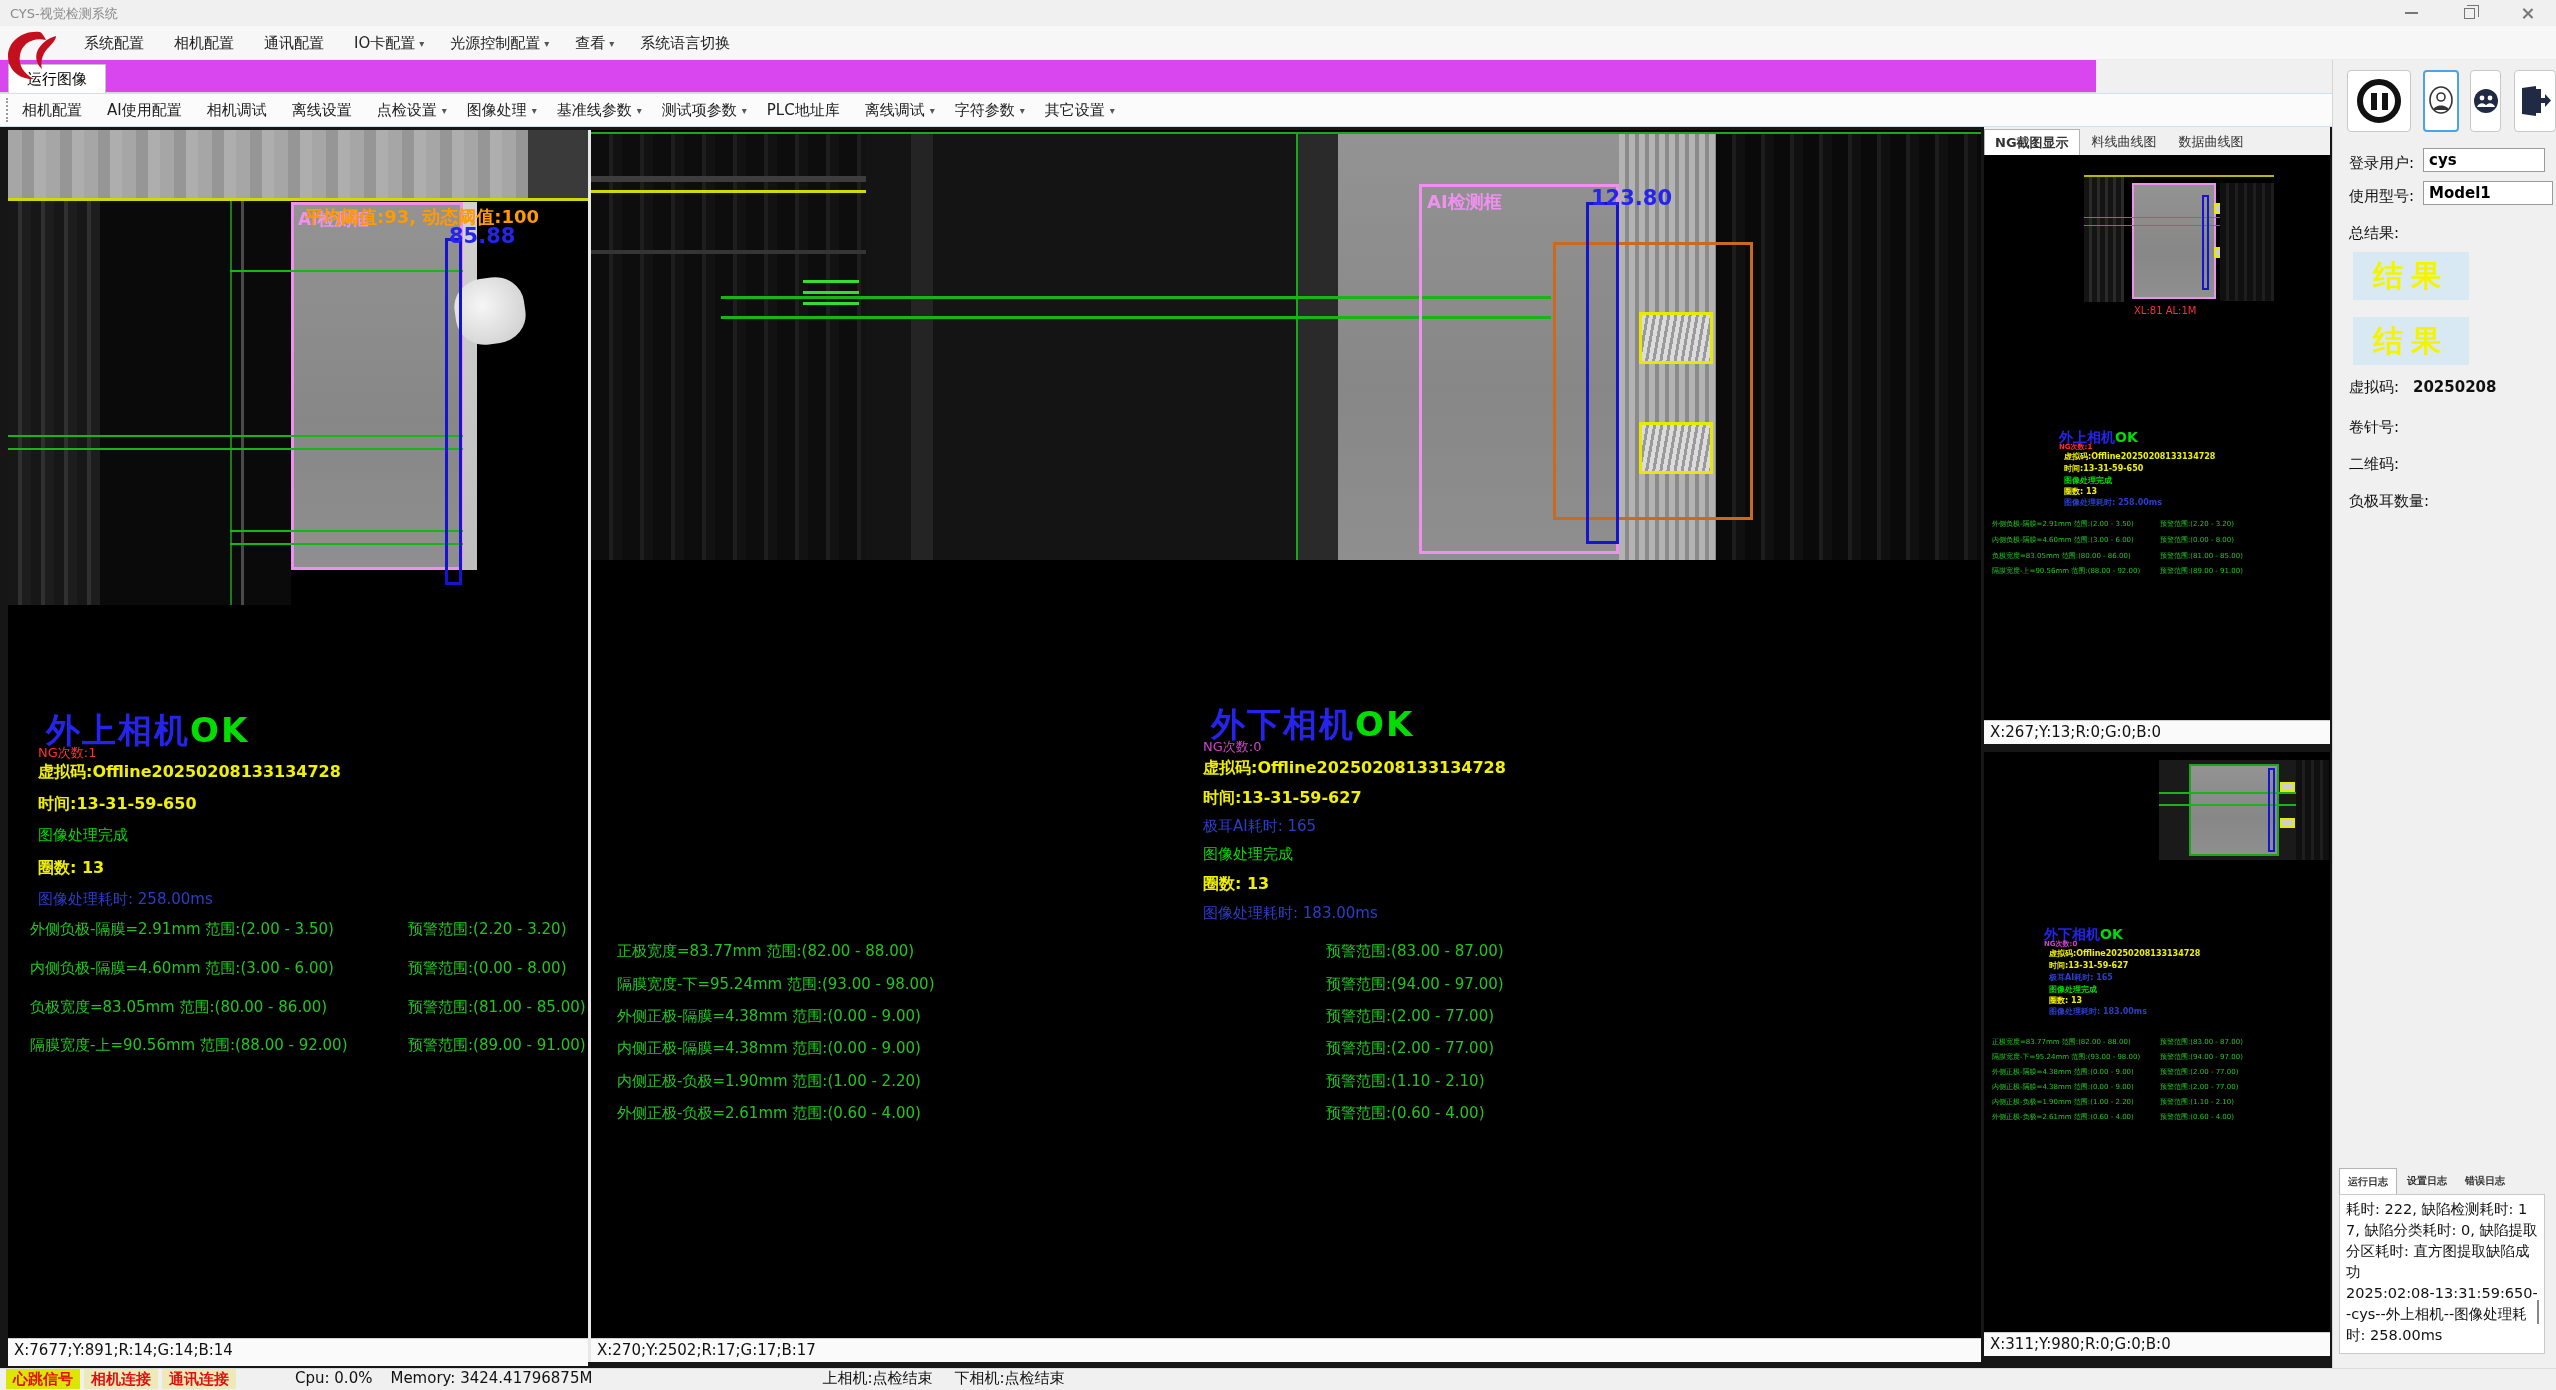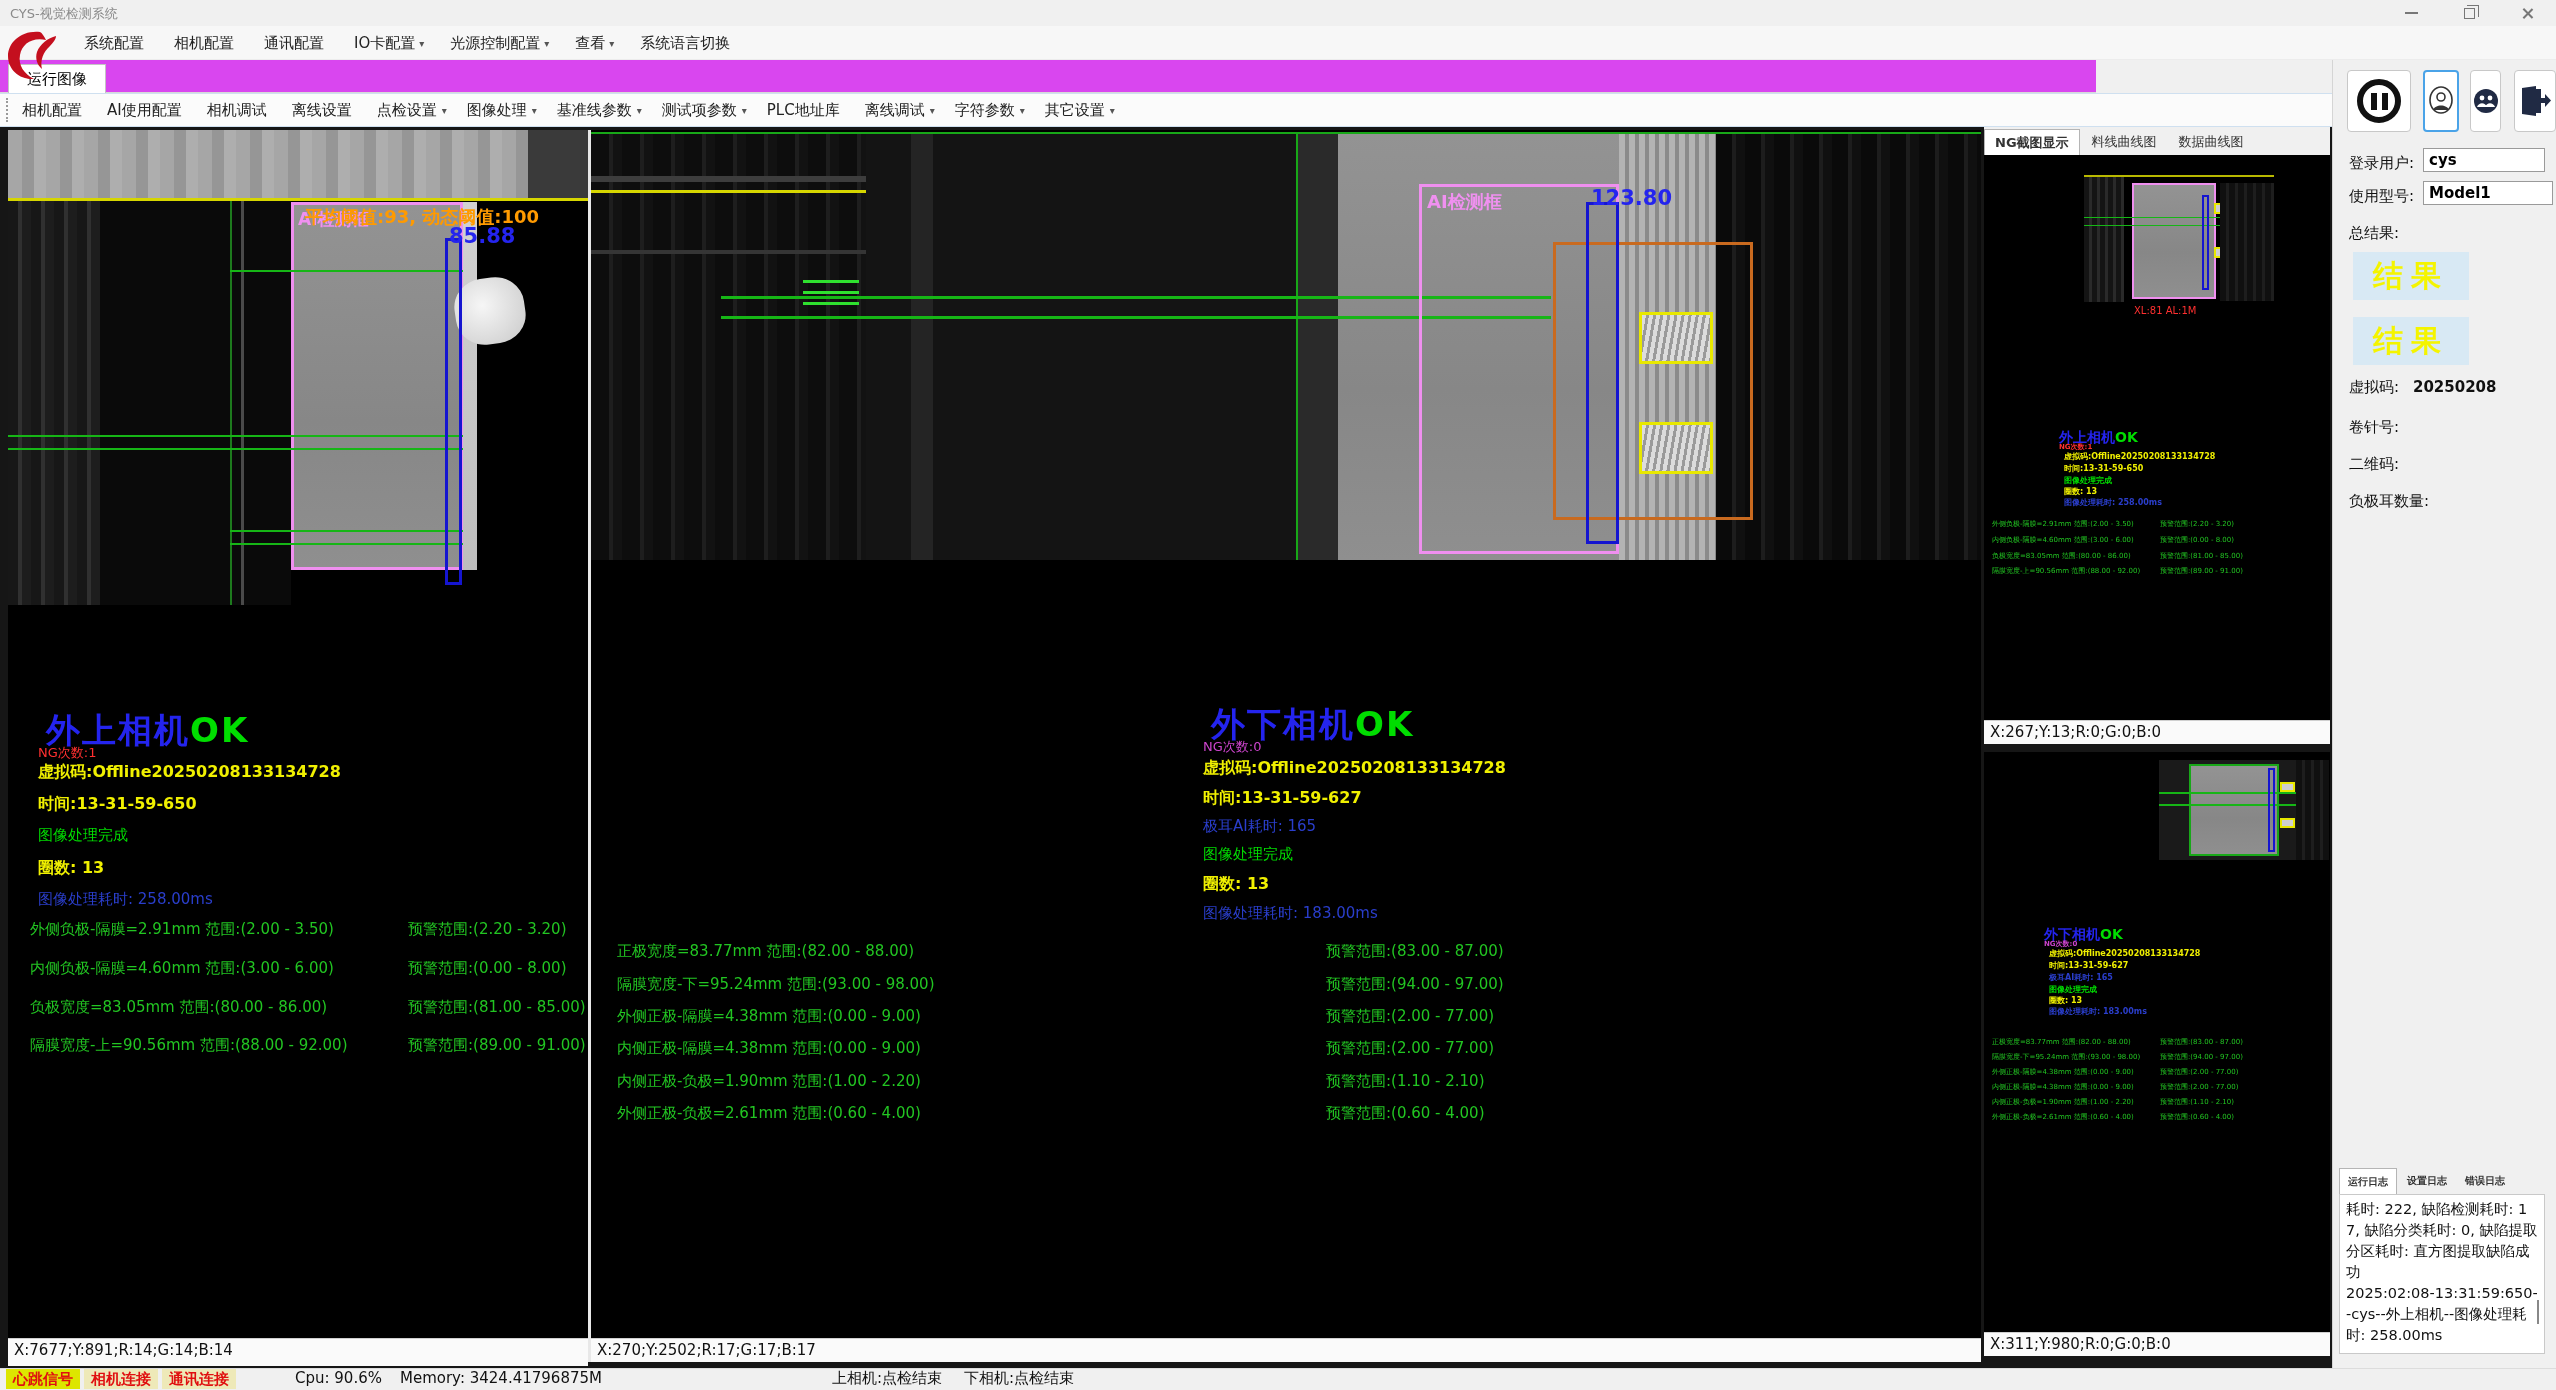--- a/index.html
+++ b/index.html
@@ -425,19 +425,19 @@
     </div>
     <div id="log-content">耗时: 222, 缺陷检测耗时: 17, 缺陷分类耗时: 0, 缺陷提取分区耗时: 直方图提取缺陷成功
 2025:02:08-13:31:59:650--cys--外上相机--图像处理耗时: 258.00ms</div>
     <div class="abs" style="left:204px;top:1240px;width:2px;height:24px;background:#888;"></div>
   </div>
 
   <div class="abs" id="statusbar">
     <div class="sig" style="margin-left:6px;background:#dde600;">心跳信号</div>
     <div class="sig" style="background:#eee9b8;">相机连接</div>
     <div class="sig" style="background:#eee9b8;">通讯连接</div>
-    <div style="margin-left:55px;color:#111;">Cpu:  90.6%</div>
+    <div style="margin-left:55px;color:#111;">Cpu:  0.0%</div>
     <div style="margin-left:18px;color:#111;">Memory:  3424.41796875M</div>
     <div style="margin-left:230px;color:#111;">上相机:点检结束</div>
     <div style="margin-left:22px;color:#111;">下相机:点检结束</div>
   </div>
 
 </div>
 
 </body></html>

